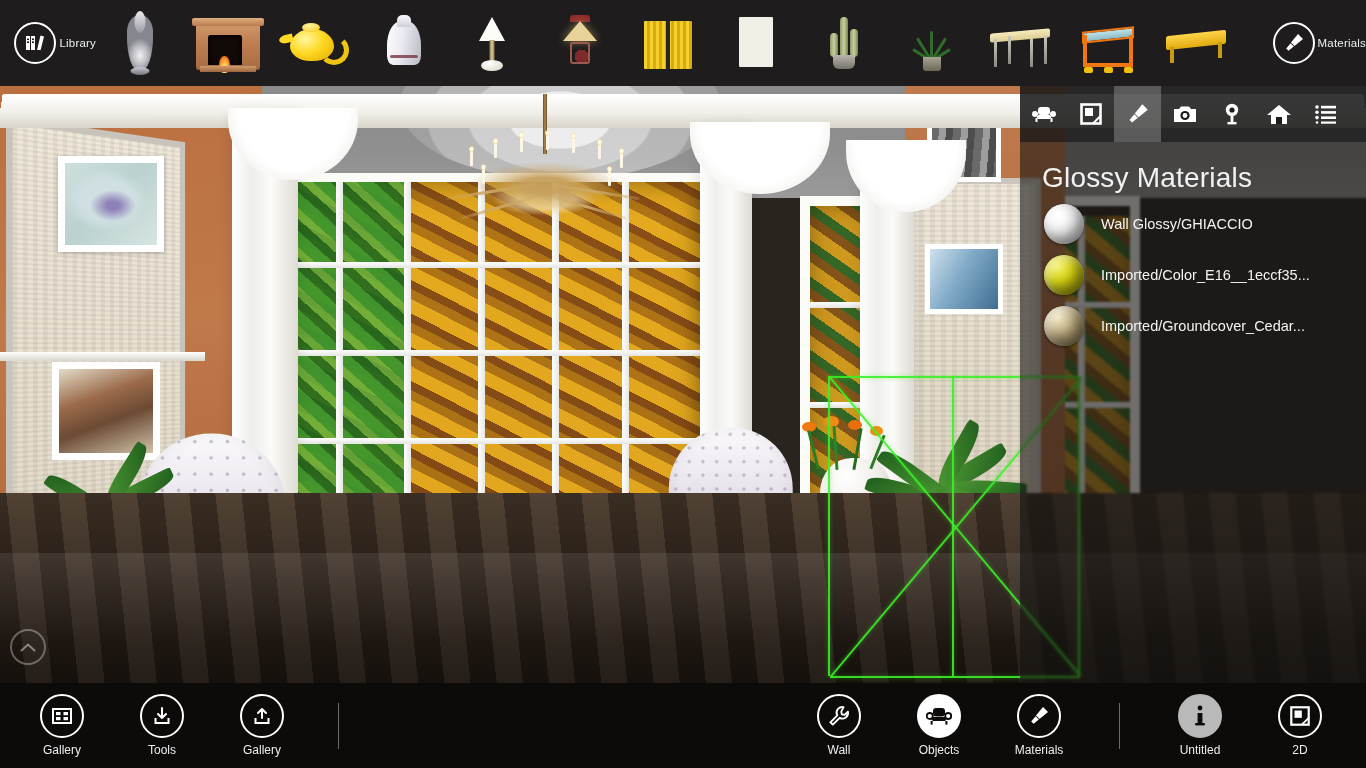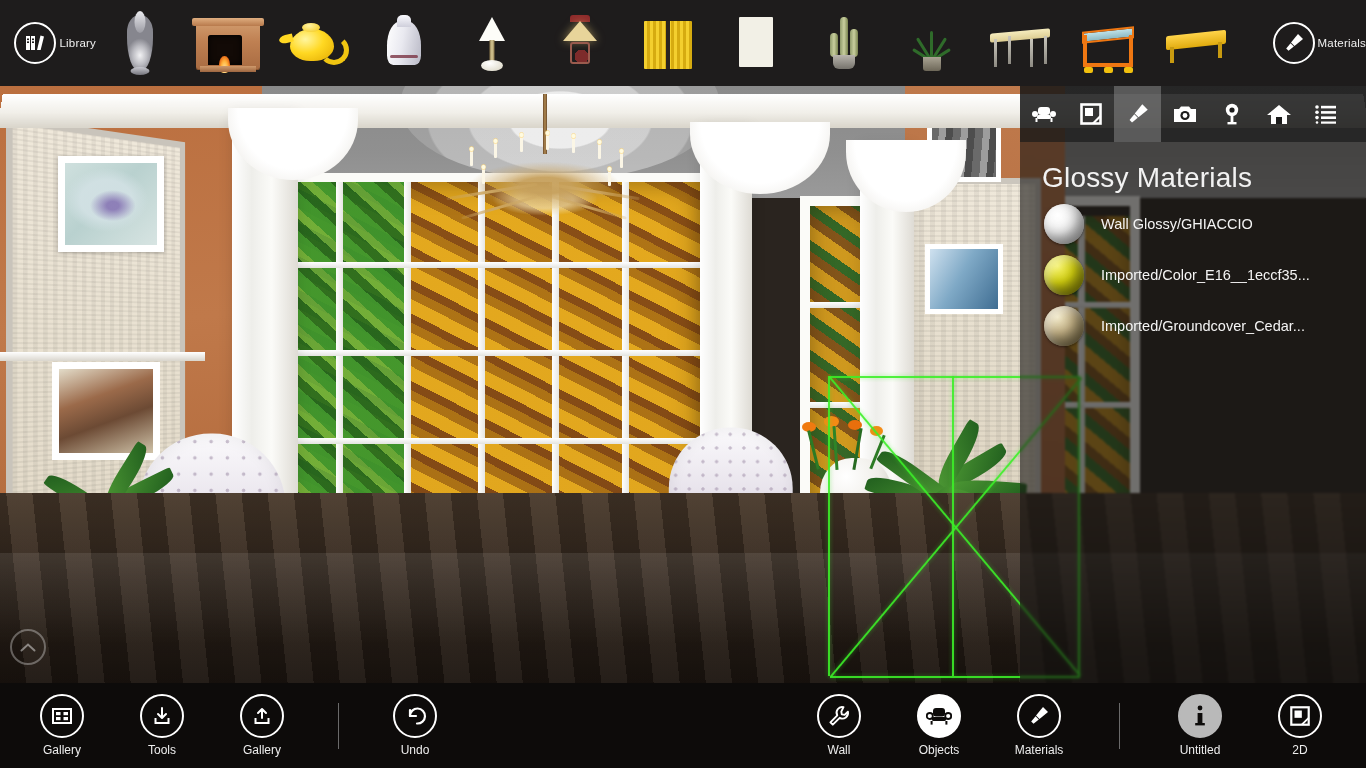--- a/index.html
+++ b/index.html
@@ -808,29 +808,20 @@
         <svg width="20" height="22" viewBox="0 0 20 22">
           <path d="M10 13 v-9 M6 8 l4 -4 4 4" stroke="#fff" stroke-width="2" fill="none" stroke-linecap="round" stroke-linejoin="round"></path>
           <path d="M3.5 13 v5 h13 v-5" stroke="#fff" stroke-width="2" fill="none"></path>
         </svg>
       </div>
       <div class="bb-label">Gallery</div>
     </div>
 
     <div class="bb-sep" style="margin-left:26px;margin-right:26px;"></div>
 
-    <div class="bb">
-      <div class="bb-circ">
-        <svg width="24" height="22" viewBox="0 0 24 22">
-          <path d="M7 5 v6 h6" stroke="#fff" stroke-width="2.2" fill="none" stroke-linecap="round" stroke-linejoin="round"></path>
-          <path d="M7 11 A7.5 7.5 0 1 1 14 18.5" stroke="#fff" stroke-width="2.2" fill="none" stroke-linecap="round"></path>
-        </svg>
-      </div>
-      <div class="bb-label">Undo</div>
-    </div>
 
 
     <div class="bb-spacer"></div>
 
 
     <div class="bb">
       <div class="bb-circ">
         <svg width="24" height="24" viewBox="0 0 24 24">
           <path d="M16.5 3.2 a5.6 5.6 0 0 0 -6.2 8.2 L3.4 18.3 l2.4 2.4 l6.9 -6.9 a5.6 5.6 0 0 0 8.2 -6.2 l-3.3 3.3 l-2.8 -.5 l-.5 -2.8 Z" fill="none" stroke="#fff" stroke-width="1.9" stroke-linejoin="round"></path>
         </svg>

